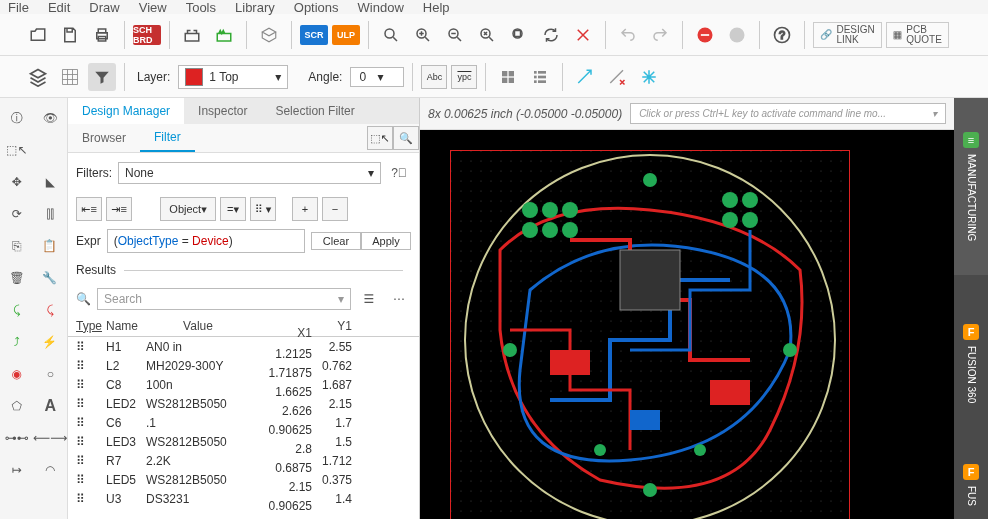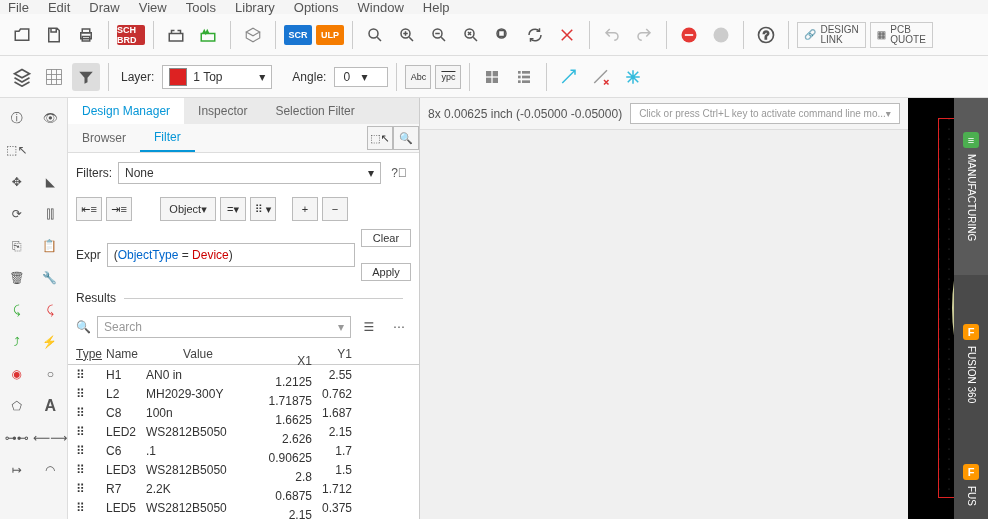--- a/index.html
+++ b/index.html
@@ -1,19 +1,19 @@
 <!DOCTYPE html>
 <html><head>
 <meta charset="utf-8">
 <style>
 * { box-sizing: border-box; margin: 0; padding: 0; font-family: Arial, sans-serif; }
 body { width: 988px; height: 519px; overflow: hidden; background: #f0f0f0; font-size: 12px; color: #333; }
 .menubar { height: 14px; display: flex; gap: 19px; padding: 0 8px; background: #f5f5f5; color: #555; font-size: 13px; align-items: center; }
 .menubar span { cursor: pointer; }
-.toolbar1, .toolbar2 { height: 42px; display: flex; align-items: center; padding: 0 8px; background: #fafafa; border-bottom: 1px solid #ddd; gap: 4px; }
+.toolbar1, .toolbar2 { height: 42px; display: flex; align-items: center; padding: 0 24px; background: #fafafa; border-bottom: 1px solid #ddd; gap: 4px; }
 .tbtn { width: 28px; height: 28px; display: flex; align-items: center; justify-content: center; border-radius: 3px; cursor: pointer; color: #555; }
 .sep { width: 1px; height: 28px; background: #ccc; margin: 0 4px; }
 .badge { width: 28px; height: 20px; display: flex; align-items: center; justify-content: center; color: white; font-size: 9px; font-weight: bold; border-radius: 2px; }
 .layer-swatch { width: 18px; height: 18px; background: #d22; border: 1px solid #888; }
 .layer-select { display: flex; align-items: center; gap: 6px; border: 1px solid #bbb; padding: 2px 6px; background: white; min-width: 110px; }
 .angle-select { border: 1px solid #bbb; padding: 2px 20px 2px 8px; background: white; }
 .textbtn { display: flex; align-items: center; gap: 4px; font-size: 10px; color: #555; border: 1px solid #ccc; padding: 2px 6px; }
 .main { display: flex; height: calc(519px - 14px - 42px - 42px); }
 .lefttools { width: 68px; background: #f5f5f5; display: flex; flex-direction: column; padding: 4px 0; border-right: 1px solid #ddd; }
 .ltrow { display: flex; justify-content: space-around; height: 32px; align-items: center; }
@@ -36,21 +36,21 @@
 .exprbox .dv { color: #cc0000; }
 .clearbtn { width: 50px; border: 1px solid #bbb; padding: 2px; text-align: center; font-size: 11px; cursor: pointer; }
 .resrow { display: flex; align-items: center; padding: 6px 8px; font-size: 12px; }
 .resrow .line { flex: 1; height: 1px; background: #ccc; margin: 0 8px; }
 .searchrow { display: flex; align-items: center; gap: 6px; padding: 4px 8px; }
 .searchbox { flex: 1; border: 1px solid #bbb; padding: 3px 6px; display: flex; justify-content: space-between; color: #999; }
 .tablehdr, .tablerow { display: flex; padding: 2px 8px; font-size: 12px; align-items: center; }
 .tablehdr { border-bottom: 1px solid #ccc; color: #444; height: 22px; }
 .tablerow { height: 19px; }
 .c0 { width: 30px; } .c1 { width: 40px; } .c2 { width: 104px; } .c3 { width: 62px; text-align: right; margin-top: 14px; } .c4 { width: 40px; text-align: right; }
-.canvas-area { flex: 1; display: flex; flex-direction: row; }
+.canvas-area { flex: 1; display: flex; flex-direction: column; font-style: italic; }
 .canvashdr { height: 32px; display: flex; align-items: center; gap: 8px; padding: 0 8px; background: #f5f5f5; border-bottom: 1px solid #ddd; }
 .coords { font-size: 12px; color: #555; }
 .cmdline { flex: 1; border: 1px solid #bbb; padding: 4px 8px; background: white; color: #999; font-size: 10px; display: flex; justify-content: space-between; }
 .canvas { flex: 1; background: #000; position: relative; overflow: hidden; }
 .rightbar { width: 34px; background: #4a4a4a; display: flex; flex-direction: column; }
 .rtab { flex: 1; display: flex; align-items: center; justify-content: center; color: white; font-size: 10px; writing-mode: vertical-rl; cursor: pointer; gap: 6px; padding: 10px 0; }
 .rtab.green { background: #5a5a5a; }
 .rtab .ricon { width: 16px; height: 16px; border-radius: 3px; writing-mode: horizontal-tb; display: flex; align-items: center; justify-content: center; font-weight: bold; font-size: 11px; }
 .board { position: absolute; top: 20px; left: 30px; width: 400px; height: 380px; }
 </style>
@@ -344,21 +344,21 @@
       <div class="smallbtn" style="width:56px"><span>Object</span> ▾</div>
       <div class="smallbtn"><span>=</span> ▾</div>
       <div class="smallbtn">⠿ ▾</div>
       <div style="width:8px"></div>
       <div class="smallbtn">+</div>
       <div class="smallbtn">−</div>
     </div>
     <div class="exprrow">
       <span>Expr</span>
       <div class="exprbox">(<span class="ot">ObjectType</span><span> = </span><span class="dv">Device</span>)</div>
-      <div style="display:flex;flex-direction:column;gap:16px">
+      <div style="display:flex;flex-direction:row;gap:0">
         <div class="clearbtn">Clear</div>
         <div class="clearbtn">Apply</div>
       </div>
     </div>
     <div class="resrow">
       <span>Results</span>
       <div class="line"></div>
     </div>
     <div class="searchrow">
       <span>🔍</span>

